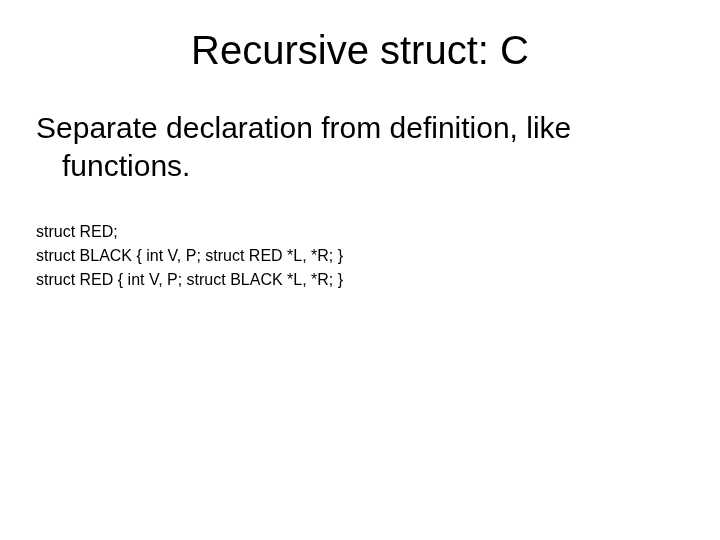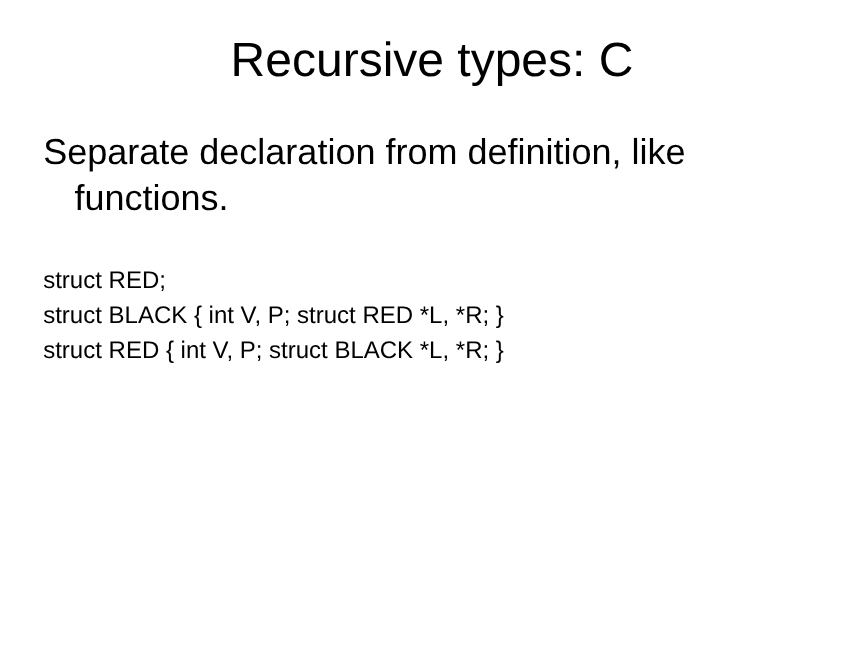--- a/index.html
+++ b/index.html
@@ -24,30 +24,30 @@
     margin: 0 0 36px 0;
   }
   .body-text {
     font-size: 30px;
     line-height: 1.25;
     margin: 0 0 38px 0;
     text-indent: -26px;
     padding-left: 26px;
   }
   .code-block p {
-    font-size: 20px;
+    font-size: 16px;
     line-height: 1.25;
     margin: 0 0 4px 0;
   }
 </style>
 </head>
 <body>
 
 <div class="slide">
-  <h1 class="title">Recursive types: C</h1>
+  <h1 class="title">Recursive struct: C</h1>
 
   <p class="body-text">Separate declaration from definition, like functions.</p>
 
   <div class="code-block">
     <p>struct RED;</p>
     <p>struct BLACK { int V, P; struct RED *L, *R; }</p>
     <p>struct RED { int V, P; struct BLACK *L, *R; }</p>
   </div>
 </div>
 

